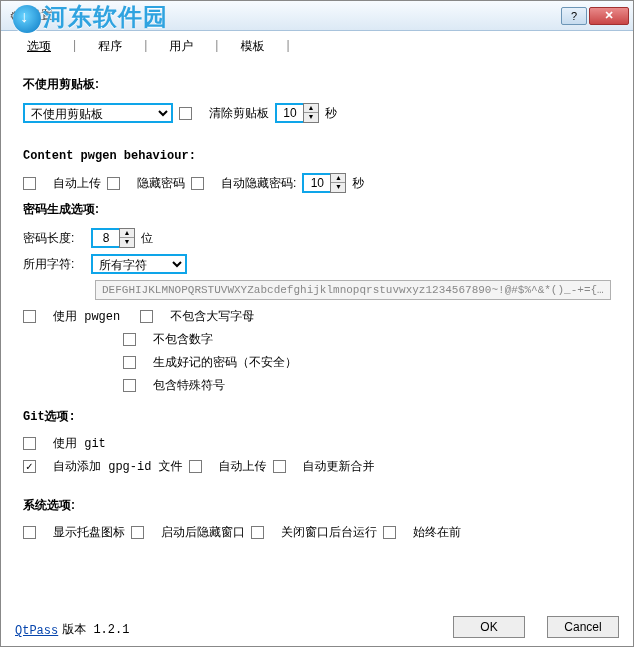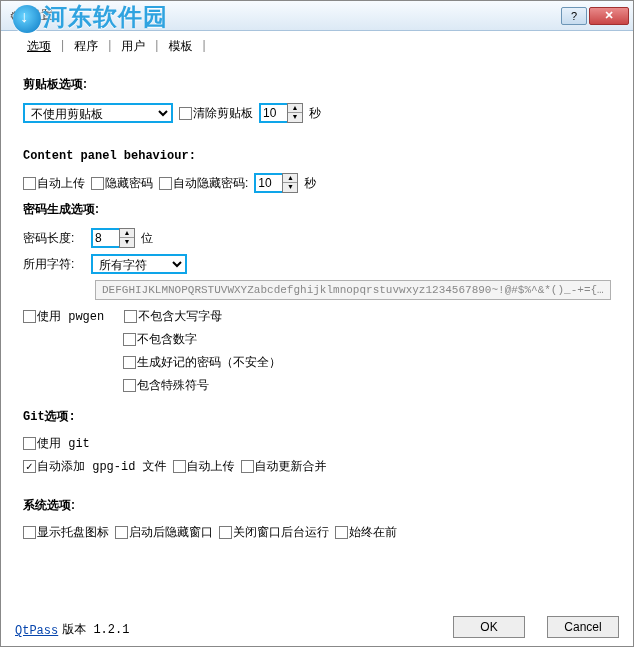--- a/index.html
+++ b/index.html
@@ -42,21 +42,21 @@
 .watermark .wm1 { font-size: 24px; font-weight: bold; color: #2fa3e0; font-family: "Microsoft YaHei", sans-serif; letter-spacing:1px; filter: drop-shadow(0 1px 0 #fff); }
 .watermark .wm2 { font-size: 14px; color: #4bbf47; font-family: Arial, sans-serif; letter-spacing:1px; margin-top:-2px; }
 .wm-badge {
   display:inline-block; width:28px; height:28px; vertical-align:middle;
   background: radial-gradient(circle at 40% 40%, #67d3ff, #0a79c4);
   border-radius:50%; margin-right:2px; position:relative;
 }
 .wm-badge::after{content:"↓"; position:absolute; color:#fff; font-weight:bold; left:7px; top:3px; font-size:16px;}
 .tabs {
   padding: 4px 20px 0 18px;
-  display:flex; gap:2px;
+  display:flex; gap:14px;
   font-size: 12px;
 }
 .tab { padding: 3px 8px; cursor:pointer; }
 .tab.sep { color:#888; padding:3px 0; }
 .tab.active { text-decoration: underline; }
 .content {
   padding: 10px 22px 6px 22px;
   height: 565px;
   overflow: hidden;
 }
@@ -67,25 +67,25 @@
   border: 2px solid #0ea5e9;
   background: #fff;
   font-family: inherit;
   font-size: 12px;
   padding: 1px 2px;
   height: 20px;
 }
 .spin {
   display:inline-flex; align-items:stretch; height:20px;
 }
-.spin input { width: 28px; text-align:left; border-right:none; }
+.spin input { width: 28px; text-align:center; border-right:none; }
 .spin .spinbtns { display:flex; flex-direction:column; border:1px solid #7a7a7a; }
 .spin .spinbtns div { width:14px; height:9px; font-size:7px; line-height:7px; text-align:center; background:#eee; border-bottom:1px solid #999; cursor:pointer; }
 .spin .spinbtns div:last-child{border-bottom:none;}
-.chk { display:inline-flex; align-items:center; gap:1px; }
+.chk { display:inline-flex; align-items:center; gap:17px; }
 .chk .box {
   width:13px; height:13px; border:1px solid #7a7a7a; background:#fff;
   display:flex; align-items:center; justify-content:center; font-size:10px; line-height:10px;
 }
 .chk .box.checked::after { content:"✓"; color:#000; }
 .char-display {
   border:1px solid #b0b0b0;
   background:#f4f4f4;
   color:#888;
   font-family:"Courier New",monospace;
@@ -130,40 +130,40 @@
   <span class="tab sep">|</span>
   <span class="tab">程序</span>
   <span class="tab sep">|</span>
   <span class="tab">用户</span>
   <span class="tab sep">|</span>
   <span class="tab">模板</span>
   <span class="tab sep">|</span>
 </div>
 
 <div class="content">
-  <div class="section-title">剪贴板选项:</div>
+  <div class="section-title">不使用剪贴板:</div>
   <div class="row">
     <select style="width:150px">
       <option>不使用剪贴板</option>
     </select>
     <span class="chk">
         <span class="box"></span>
         <span>清除剪贴板</span>
       </span>
     <span class="spin">
       <input type="text" value="10" style="">
       <span class="spinbtns">
           <div>▲</div>
           <div>▼</div>
         </span>
     </span>
     <span>秒</span>
   </div>
 
-  <div class="section-title mono" style="margin-top:26px">Content panel behaviour:</div>
+  <div class="section-title mono" style="margin-top:26px">Content pwgen behaviour:</div>
   <div class="row">
     <span class="chk">
         <span class="box"></span>
         <span>自动上传</span>
       </span>
     <span class="chk">
         <span class="box"></span>
         <span>隐藏密码</span>
       </span>
     <span class="chk">

